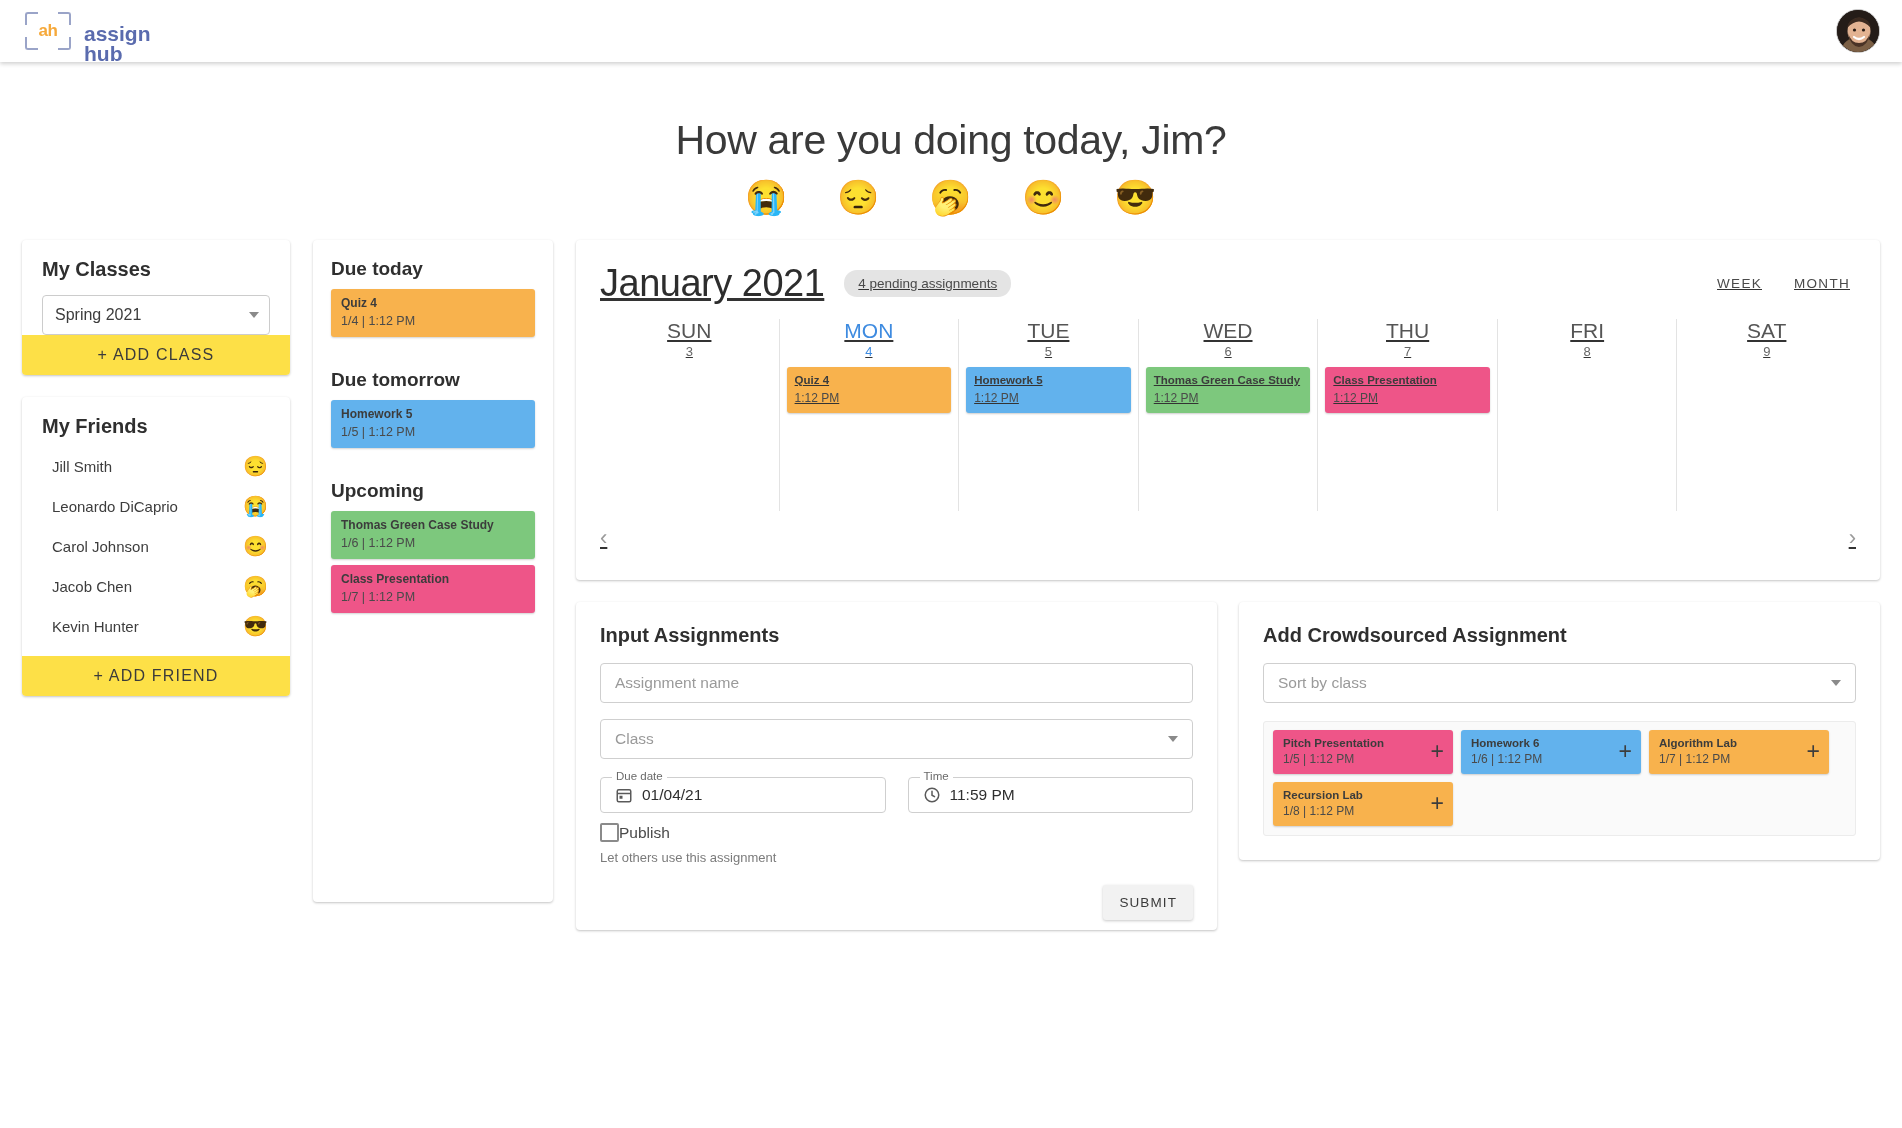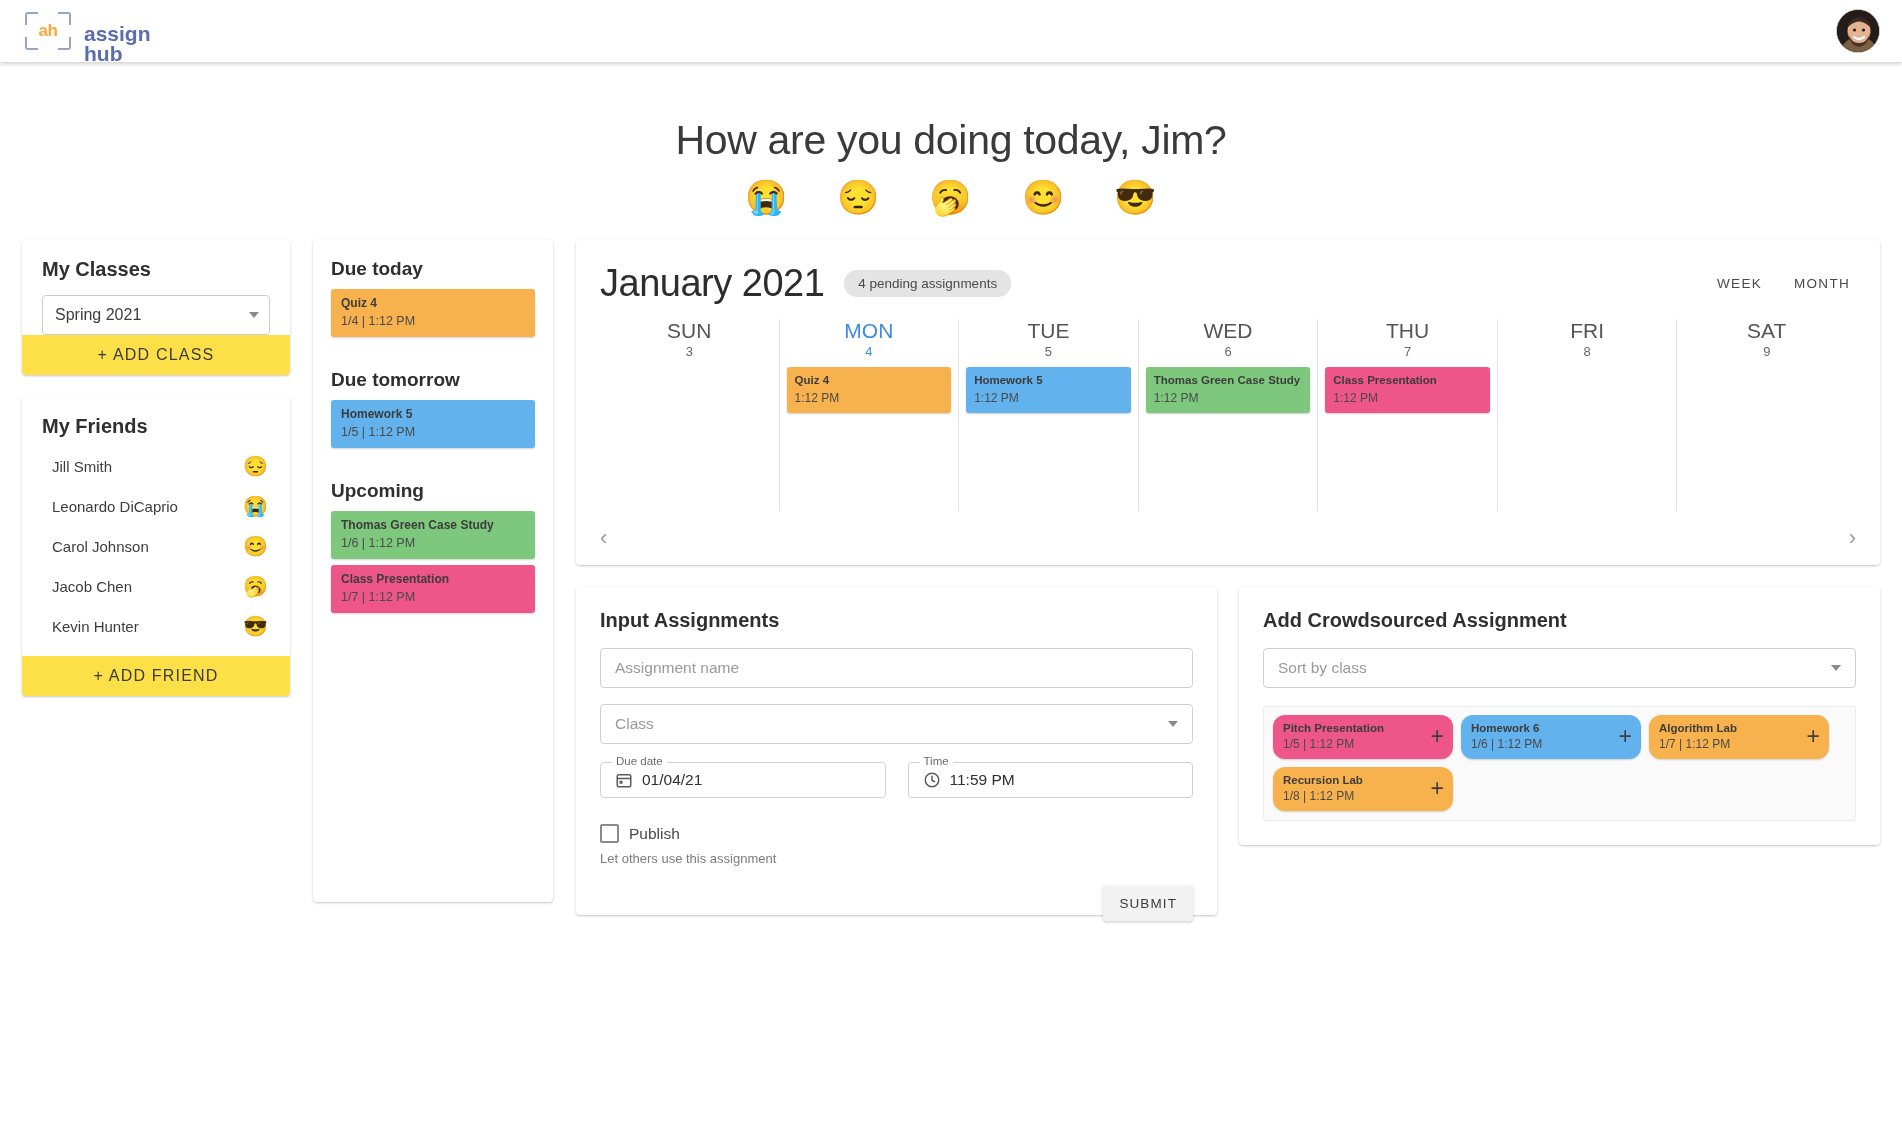--- a/index.html
+++ b/index.html
@@ -120,21 +120,21 @@
     padding:7px 10px 9px 10px;
     margin-bottom:6px;
     box-shadow:0 1px 2px rgba(0,0,0,.18);
     cursor:pointer;
   }
   .task .t-name { font-size:12px; font-weight:700; color:#3c3c3c; line-height:1.25; }
   .task .t-meta { font-size:12.5px; color:#4a4a4a; margin-top:3px; }
 
   
   .col-main { flex:1 1 auto; min-width:0; }
-  .cal-card { padding:22px 24px 0 24px; }
+  .cal-card { padding:22px 24px 15px 24px;text-decoration:underline; }
   .cal-top { display:flex; align-items:center; }
   .cal-month { font-size:38px; font-weight:400; color:#2d2d2d; letter-spacing:-.5px; }
   .pending-badge {
     margin-left:20px;
     background:#e4e4e4; color:#4a4a4a;
     border-radius:13px; padding:6px 14px;
     font-size:13.5px;
   }
   .cal-views { margin-left:auto; display:flex; gap:32px; padding-right:6px; }
   .cal-views div { font-size:13.5px; letter-spacing:1.3px; color:#4a4a4a; cursor:pointer; }
@@ -170,41 +170,41 @@
     height:36px; border:1px solid #cfcfcf; border-radius:4px;
     display:flex; align-items:center; gap:9px; padding:0 14px;
     font-size:15.5px; color:#2f2f2f;
   }
   .outlined .lg {
     position:absolute; top:-8px; left:11px;
     background:#fff; padding:0 4px;
     font-size:11.5px; color:#6a6a6a;
   }
   .icn { width:18px; height:18px; color:#5a5a5a; flex:0 0 18px; }
-  .check-row { display:flex; align-items:center; gap:10px; margin-top:26px; }
+  .check-row { display:flex; align-items:center; gap:0; margin-top:10px; }
   .checkbox { width:19px; height:19px; border:2px solid #8a8a8a; border-radius:2px; cursor:pointer; }
   .check-label { font-size:15.5px; color:#4a4a4a; }
   .sub-label { font-size:13px; color:#7b7b7b; margin-top:8px; }
   .submit-wrap { display:flex; justify-content:flex-end; margin-top:20px; }
   .submit-btn {
     background:#f2f2f2; border-radius:3px;
     padding:10px 16px; font-size:13.5px; letter-spacing:1.1px;
     color:#3b3b3b; font-weight:500; cursor:pointer;
     box-shadow:0 1px 3px rgba(0,0,0,.22);
   }
 
   .crowd-list {
     margin-top:18px; background:#fafafa;
     border:1px solid #ececec; border-radius:3px;
     padding:8px 9px 9px 9px;
     display:flex; flex-wrap:wrap; gap:8px;
     min-height:110px; align-content:flex-start;
   }
   .crowd-item {
-    width:180px; border-radius:12px;
+    width:180px; border-radius:3px;
     padding:7px 9px 8px 10px;
     display:flex; align-items:center; justify-content:space-between;
     box-shadow:0 1px 2px rgba(0,0,0,.18); cursor:pointer;
   }
   .crowd-item .ci-name { font-size:11.5px; font-weight:700; color:#3c3c3c; }
   .crowd-item .ci-meta { font-size:12px; color:#4a4a4a; margin-top:3px; }
   .plus { font-size:23px; color:#3d3d3d; line-height:1; font-weight:300; }
 </style>
 </head>
 <body>

